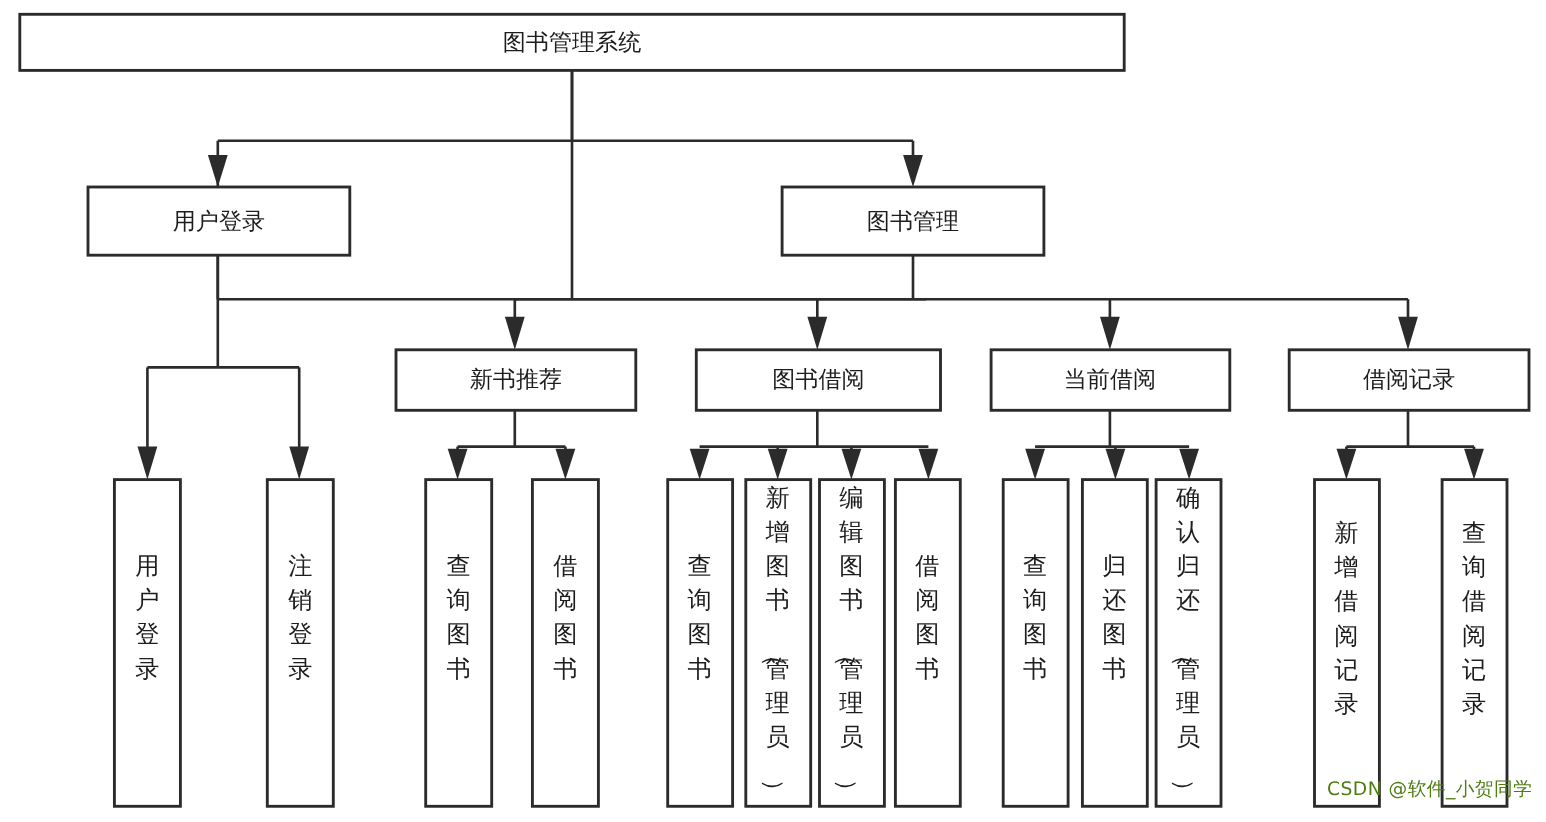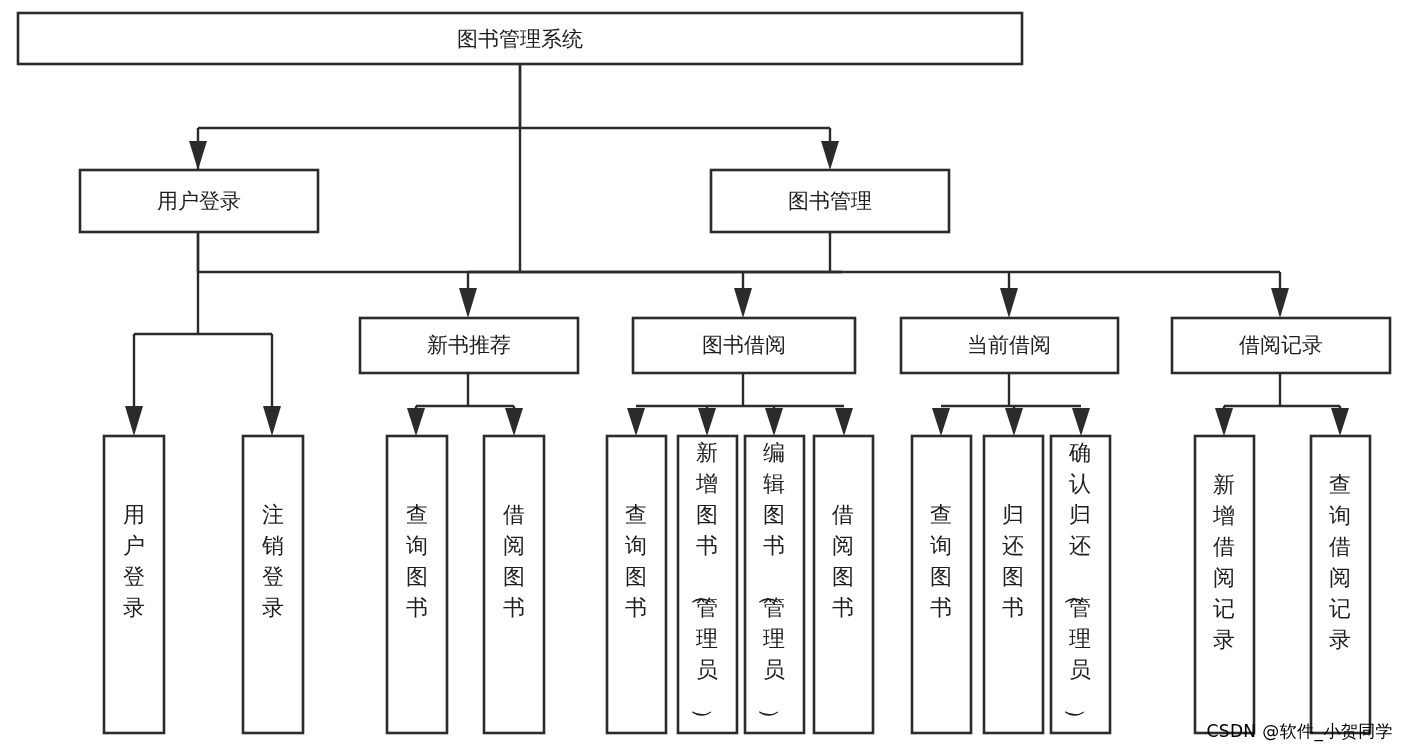--- a/index.html
+++ b/index.html
@@ -46,22 +46,22 @@
   }
   .node-label-v {
     fill: #1d1d1d;
     font-family: "DejaVu Sans", "Liberation Sans", sans-serif;
     font-size: 22px;
     text-anchor: middle;
   }
   .watermark {
     position: absolute;
     right: 12px;
-    bottom: 4px;
-    color: #000000;
+    bottom: 18px;
+    color: #4d7c0f;
     font-size: 17px;
     font-family: "DejaVu Sans", "Liberation Sans", sans-serif;
     letter-spacing: 0.4px;
     white-space: nowrap;
     user-select: none;
   }
 </style>
 </head>
 <body>
 

